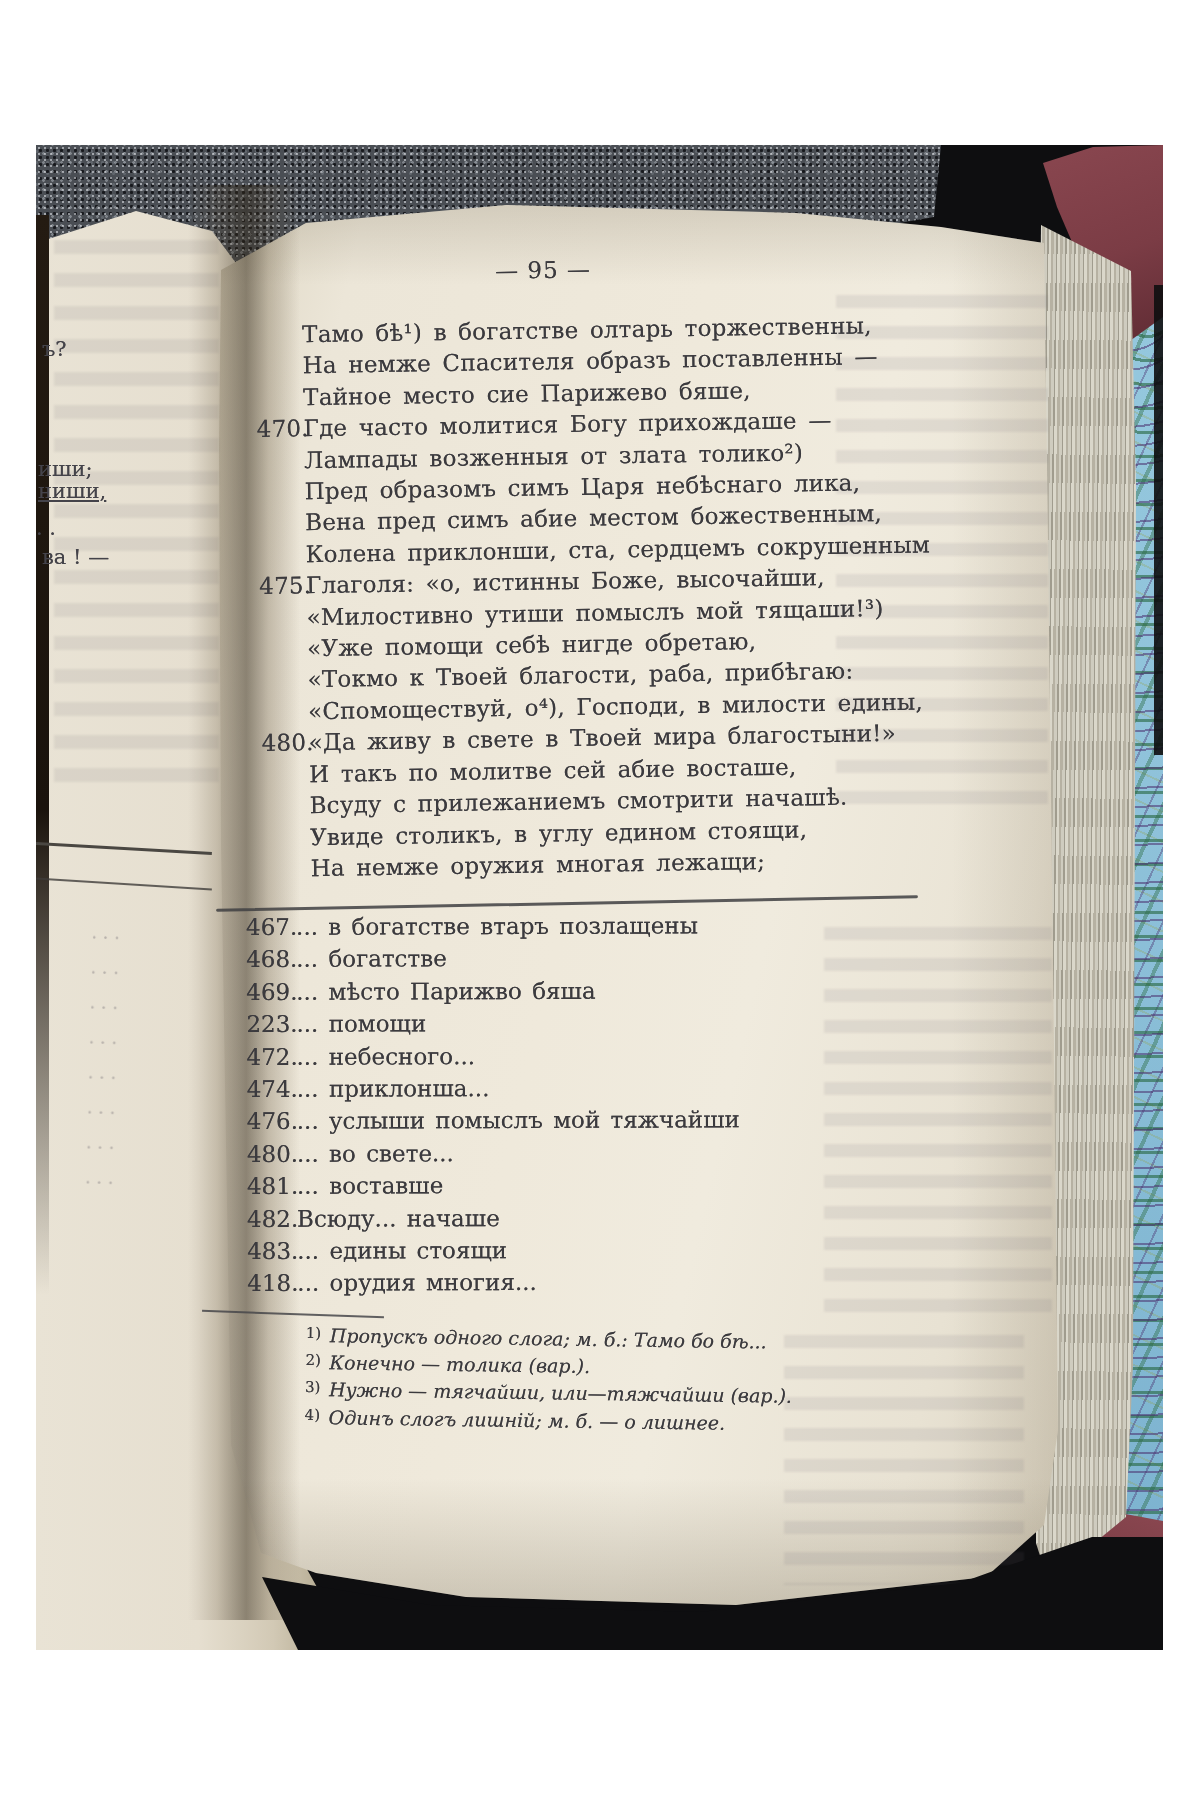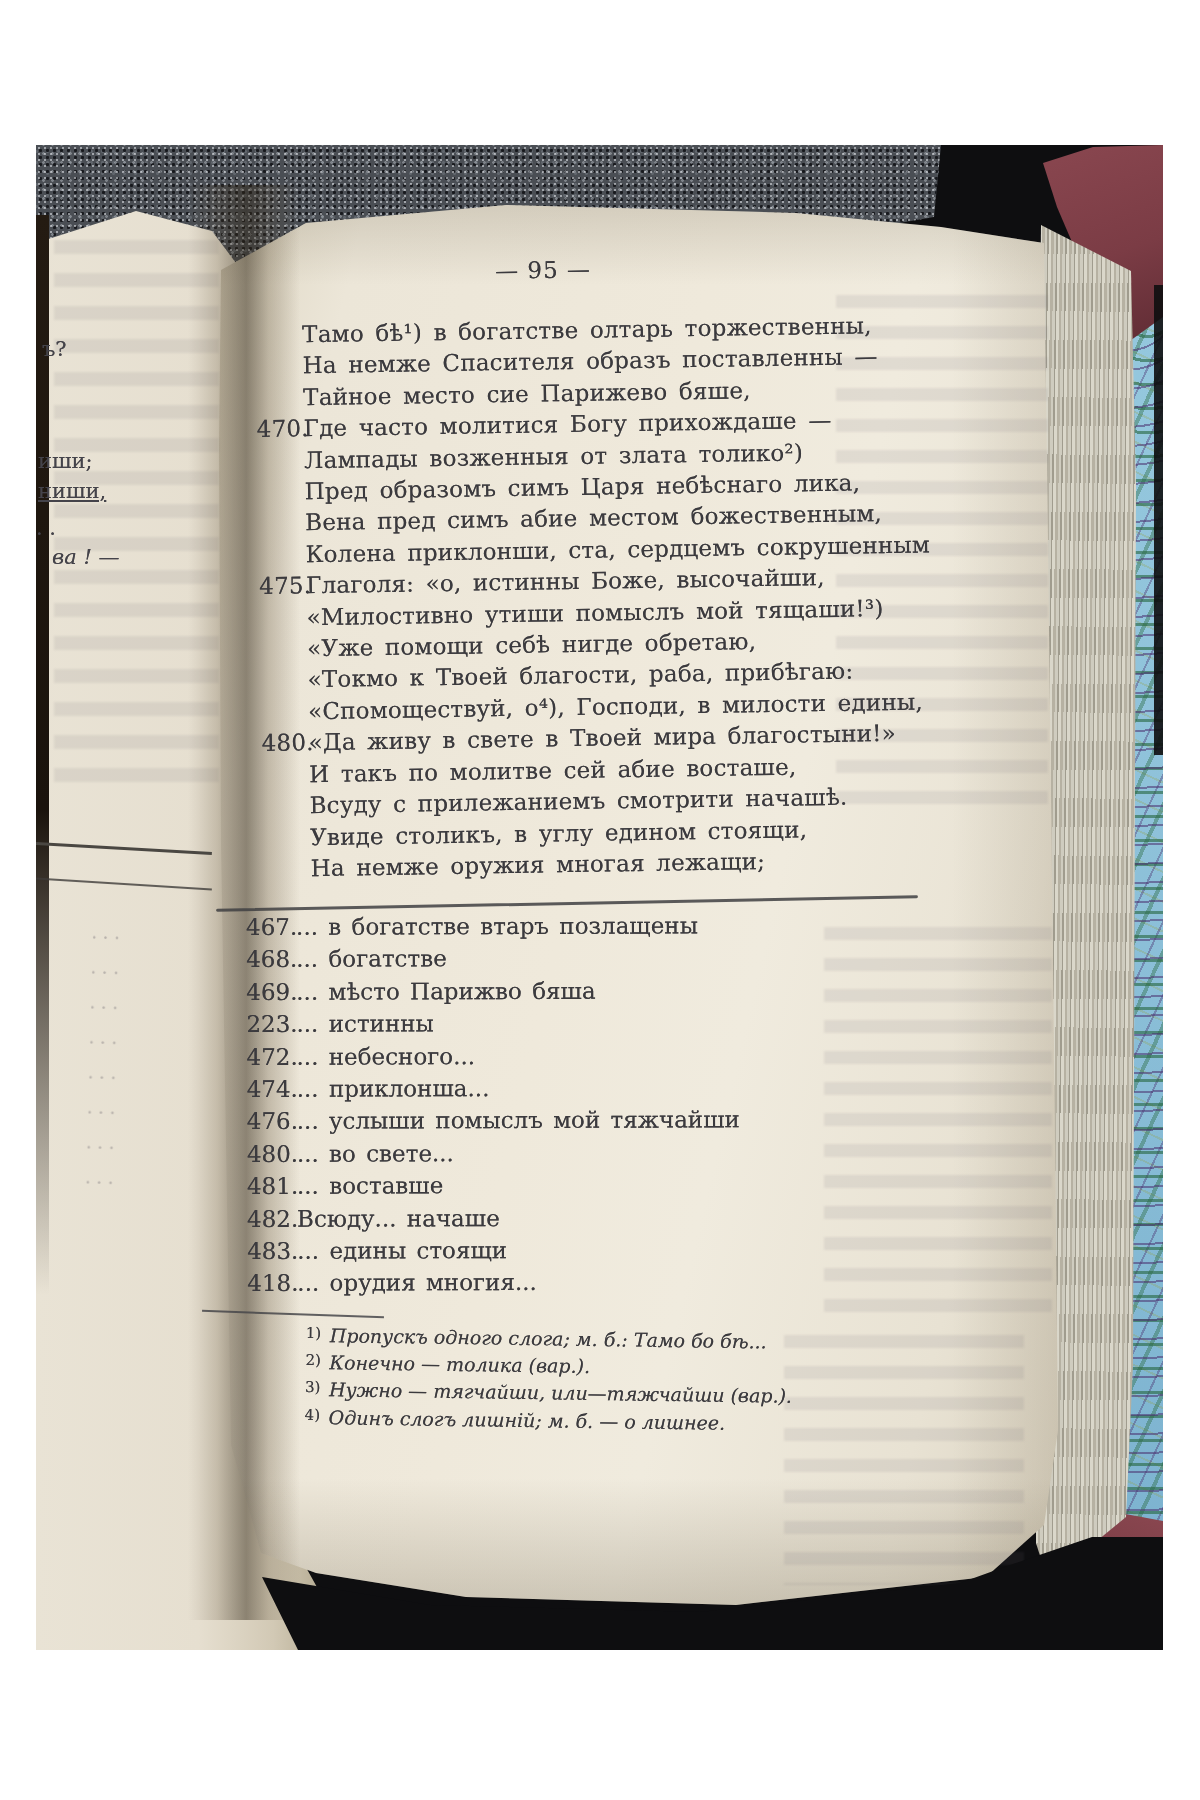--- a/index.html
+++ b/index.html
@@ -131,27 +131,27 @@
 
     <div class="ghost g1"></div>
     <div class="ghost g2"></div>
     <div class="ghost g3"></div>
     <div class="ghost g4"></div>
 
     <div id="lfrags">
 
         <span class="lfrag txt" style="left: 6px; top: 192px;">ъ?</span>
 
-        <span class="lfrag txt" style="left: 2px; top: 304px;">иши;</span>
+        <span class="lfrag txt" style="left: 2px; top: 312px;">иши;</span>
 
         <span class="lfrag txt" style="left: 2px; top: 334px; text-decoration: underline;">ниши,</span>
 
         <span class="lfrag txt" style="left: 0px; top: 371px;">. .</span>
 
-        <span class="lfrag txt" style="left: 16px; top: 400px; font-style: italic;">ва ! —</span>
+        <span class="lfrag txt" style="left: 6px; top: 400px;">ва ! —</span>
       </div>
     <div class="lrule-a"></div>
     <div class="lrule-b"></div>
     <div class="ldots" style="white-space:pre-line;">...
 ...
 ...
 ...
 ...
 ...
 ...
@@ -244,21 +244,21 @@
 
         <div>
           <span class="vnum">468.</span><span>... богатстве</span>
         </div>
 
         <div>
           <span class="vnum">469.</span><span>... мѣсто Парижво бяша</span>
         </div>
 
         <div>
-          <span class="vnum">223.</span><span>... истинны</span>
+          <span class="vnum">223.</span><span>... помощи</span>
         </div>
 
         <div>
           <span class="vnum">472.</span><span>... небесного...</span>
         </div>
 
         <div>
           <span class="vnum">474.</span><span>... приклонша...</span>
         </div>
 

